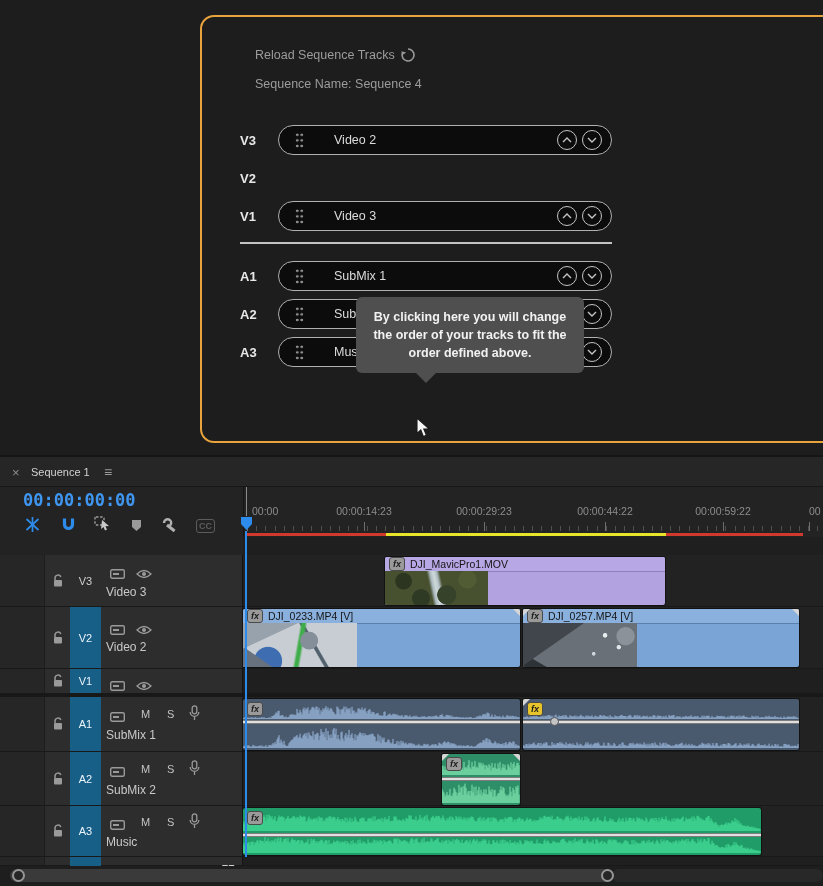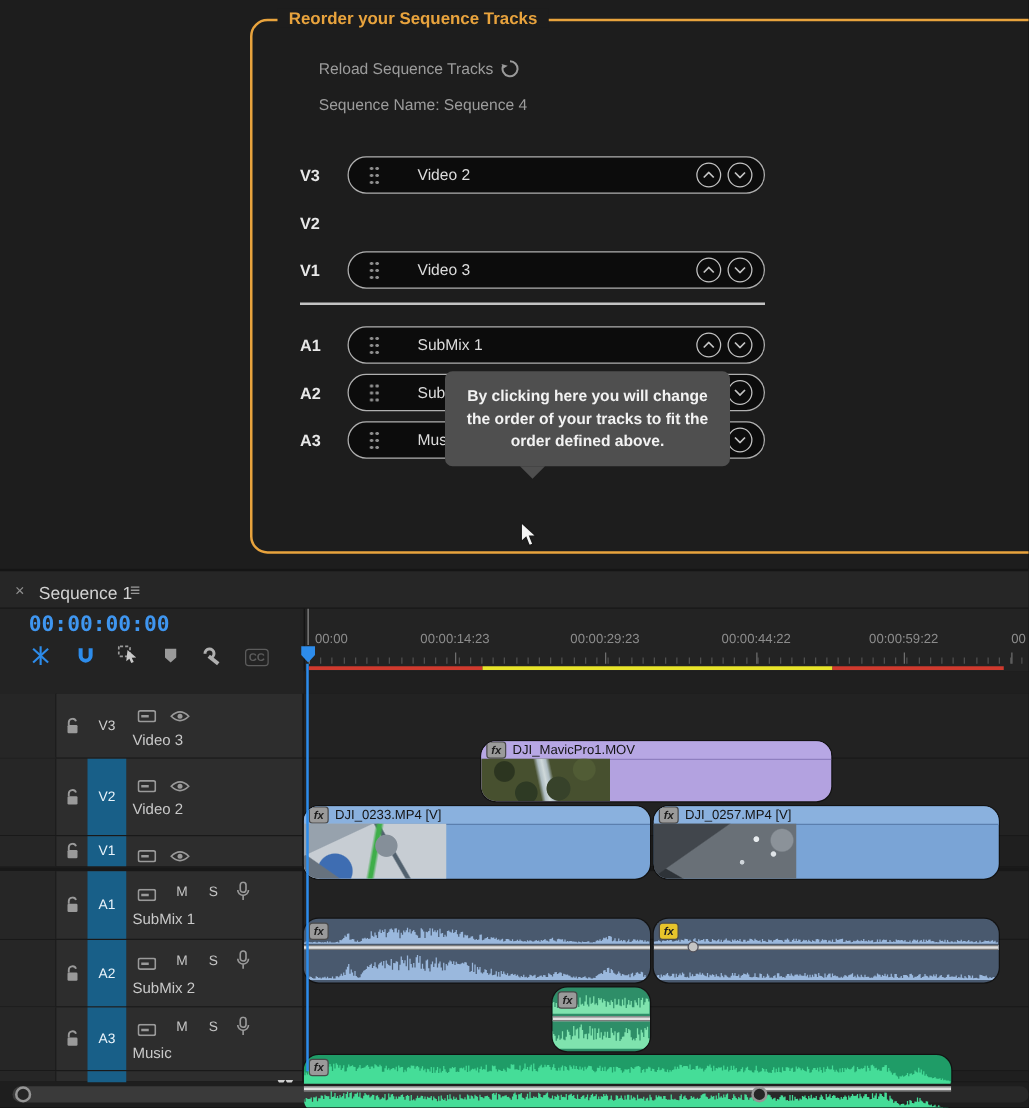--- a/index.html
+++ b/index.html
@@ -31,21 +31,21 @@
                  border-top-color:#4f4f4f;border-bottom:0;}
   .applybtn{position:absolute;left:353px;top:398px;width:145px;height:29px;border-radius:15px;
             background:#a5a5a5;color:#303030;font-size:13.5px;display:flex;align-items:center;
             justify-content:center;z-index:4;}
   .cursor{position:absolute;left:416px;top:417px;z-index:20;}
   
   .tl{position:absolute;left:0;top:455px;width:823px;height:431px;background:#1f1f1f;}
   .tabbar{position:absolute;left:0;top:0;width:823px;height:32px;background:#262626;
           border-top:2px solid #151515;border-bottom:1px solid #171717;box-sizing:border-box;}
   .tabclose{position:absolute;left:12px;top:8px;color:#8e8e8e;font-size:13px;}
-  .tabtitle{position:absolute;left:31px;top:9px;color:#d2d2d2;font-size:14px;}
+  .tabtitle{position:absolute;left:31px;top:9px;color:#d2d2d2;font-size:11px;}
   .tabmenu{position:absolute;left:104px;top:7px;color:#9a9a9a;font-size:14px;}
   .gutter{position:absolute;left:0;top:32px;width:243px;height:68px;background:#232323;}
   .timecode{position:absolute;left:23px;top:3px;color:#3f96f0;font-weight:bold;font-size:17px;
             font-family:"DejaVu Sans Mono",monospace;letter-spacing:0;}
   .tool{position:absolute;top:29px;}
   .ccicon{border:1.5px solid #5c5c5c;border-radius:3px;color:#5c5c5c;font-size:9px;font-weight:bold;
           padding:1px 2px;}
   .rulercol{position:absolute;left:243px;top:32px;width:580px;height:50px;background:#232323;
             border-left:1px solid #151515;box-sizing:border-box;}
   .rlabel{position:absolute;top:18px;color:#8c8c8c;font-size:10.5px;white-space:nowrap;}
@@ -56,21 +56,21 @@
   .hrow:before{content:'';position:absolute;left:0;top:0;bottom:0;width:44px;background:#262626;
                border-right:1px solid #1d1d1d;}
   .crow{position:absolute;left:243px;width:580px;background:#222222;border-bottom:1px solid #191919;
         box-sizing:border-box;}
   .lock{position:absolute;left:52px;top:50%;margin-top:-7px;}
   .chn{position:absolute;left:70px;top:0;bottom:0;width:31px;display:flex;align-items:center;
        justify-content:center;font-size:11px;color:#cfcfcf;}
   .chn.target{background:#185f88;color:#eaf4fb;}
   .tname{position:absolute;left:106px;color:#c9c9c9;font-size:12px;}
   .msbtn{position:absolute;color:#c3c3c3;font-size:11px;}
-  .clip{position:absolute;border-radius:12px;overflow:hidden;box-shadow:0 0 0 1px rgba(0,0,0,.45);margin-top:36px;}
+  .clip{position:absolute;border-radius:2px;overflow:hidden;box-shadow:0 0 0 1px rgba(0,0,0,.45);}
   .ctitle{height:14px;display:flex;align-items:center;font-size:10.5px;color:#141414;white-space:nowrap;}
   .fx{width:14px;height:12px;border-radius:3px;background:#9a9a9a;border:1px solid #4a4a4a;
       color:#1d1d1d;font-size:9px;font-style:italic;font-weight:bold;display:flex;
       align-items:center;justify-content:center;flex:none;}
   .fx.abs{position:absolute;left:4px;top:3px;z-index:3;}
   .fx.yellow{background:#e7c42b;}
   .rubber{position:absolute;left:0;right:0;height:2px;background:#e0e0e0;z-index:2;
           border-top:1px solid #7c7c7c;border-bottom:1px solid #7c7c7c;}
   .fold-tr{position:absolute;right:0;top:0;width:0;height:0;border-top:7px solid #d6d6d6;
            border-left:7px solid transparent;z-index:4;}
@@ -87,21 +87,20 @@
   .scrolltrack2{position:absolute;left:612px;top:3px;width:211px;height:13px;background:#282828;border-radius:7px;}
   .scrollhandle{position:absolute;top:3px;width:13px;height:13px;border:2px solid #969696;
                 border-radius:50%;background:#262626;box-sizing:border-box;z-index:2;}
 </style>
 </head>
 <body>
 
 <div class="stage">
 
   <div class="fieldset"></div>
-  <div class="legend">Reorder your Sequence Tracks</div>
 
   <div style="position:absolute;left:255px;top:48px;" class="muted">Reload Sequence Tracks</div>
   <span style="position:absolute;left:400px;top:47px;">
     <svg width="16" height="16" viewBox="0 0 16 16">
         <path d="M8,2 a6,6 0 1 1 -5.6,3.9" fill="none" stroke="#9a9a9a" stroke-width="1.6"></path>
         <path d="M1.2,4.2 l1.6,3.6 3.4,-2.2 Z" fill="#9a9a9a"></path>
       </svg>
   </span>
   <div style="position:absolute;left:255px;top:77px;" class="muted">Sequence Name: Sequence 4</div>
 

